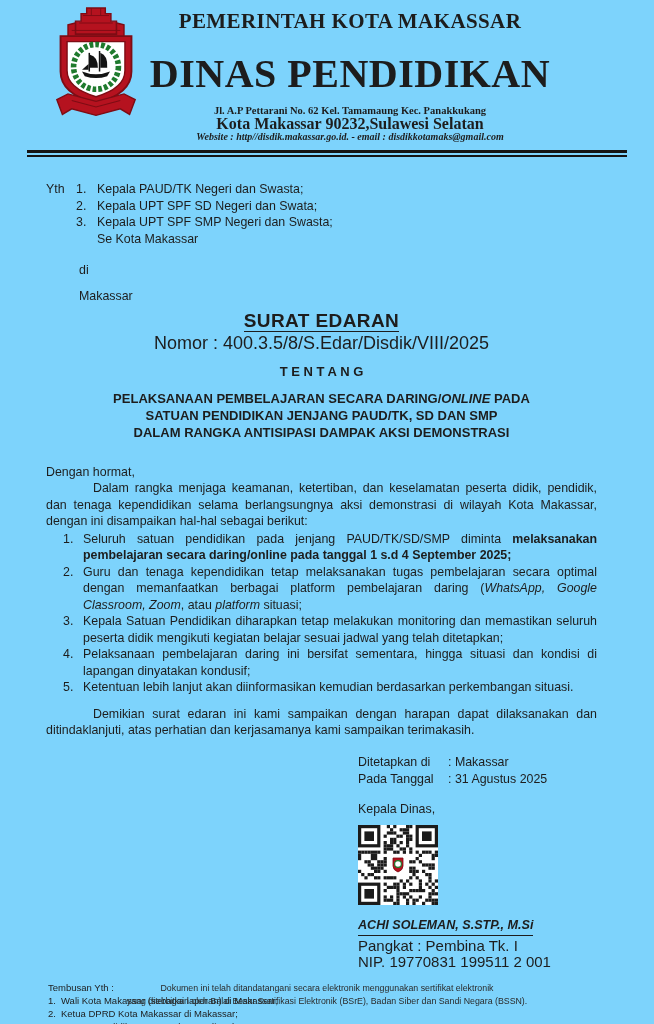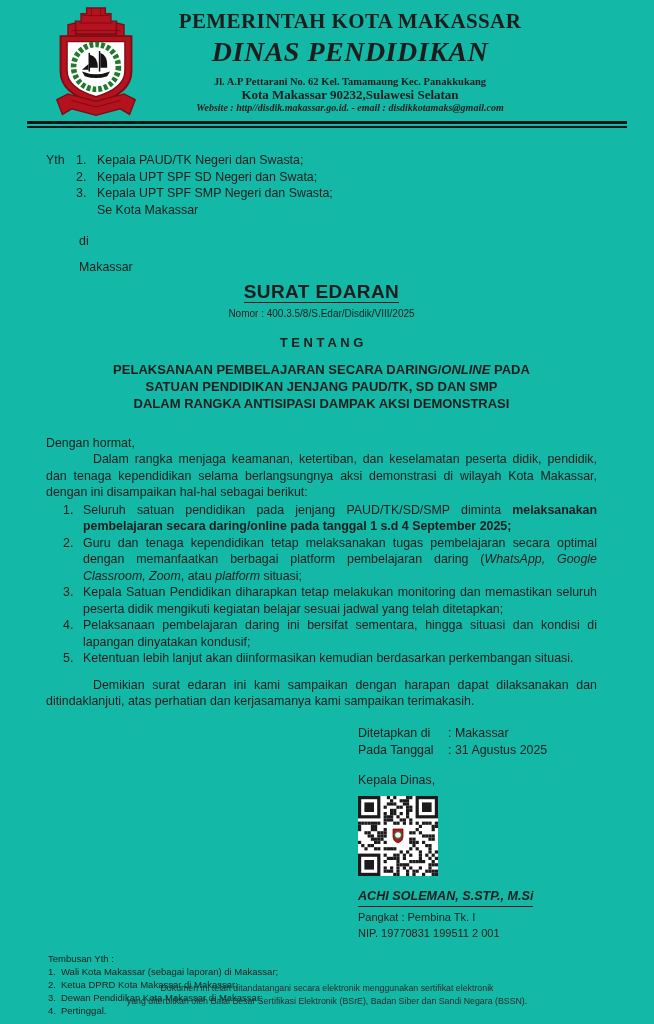--- a/index.html
+++ b/index.html
@@ -1,75 +1,75 @@
 <!DOCTYPE html>
 <html><head>
 <meta charset="utf-8">
 <style>
   * { box-sizing: border-box; margin: 0; padding: 0; }
   html,body { background:#ffffff; }
   .page {
     position: relative;
     width: 654px; height: 1024px;
     margin: 0 auto;
-    background: #14b8a6;
+    background: #7dd3fc;
     color: #1d1d1d;
     font-family: "Liberation Sans", sans-serif;
     overflow: hidden;
   }
   
   .letterhead { position: relative; padding-top: 9px; }
   .logo { position: absolute; left: 40px; top: 6px; width: 112px; height: 118px; }
   .head-text {
     margin-left: 140px; width: 420px; text-align: center;
     font-family: "Liberation Serif", serif; font-weight: bold;
   }
   .gov-name   { font-size: 21px; letter-spacing: .4px; }
-  .agency-name{ font-size: 28px; margin-top: 2px; letter-spacing: .5px; font-style: italic; }
+  .agency-name{ font-size: 40px; margin-top: 16px; letter-spacing: .5px; }
   .addr       { font-size: 10.5px; margin-top: 7px; line-height: 13px; }
-  .addr2      { font-size: 13px; line-height: 13px; }
+  .addr2      { font-size: 16px; line-height: 13px; }
   .website    { font-size: 10px; font-style: italic; line-height: 13px; }
   .rule {
     margin: 7px 27px 0 27px; height: 7px;
     border-top: 3px solid #151515; border-bottom: 2px solid #151515;
   }
   
   .content { padding: 24px 57px 0 46px; font-size: 12.4px; line-height: 16.5px; }
   
   .yth-row { display: flex; }
   .yth-label { width: 30px; flex: 0 0 auto; }
   .olist { counter-reset: n; }
   .oitem { display: flex; counter-increment: n; }
   .oitem::before { content: counter(n) "."; width: 21px; flex: 0 0 auto; }
   .scope-line { margin-left: 51px; }
   .di-line   { margin-left: 33px; margin-top: 15px; }
   .city-line { margin-left: 33px; margin-top: 9px; }
   
   .title-block { text-align: center; margin-top: 9px; }
   .doc-type { display:inline-block; font-size: 19px; font-weight: bold; letter-spacing:.4px;
               border-bottom: 1.5px solid #1d1d1d; padding-bottom: 1px; }
-  .doc-number { font-size: 10px; margin-top: 3px; }
+  .doc-number { font-size: 18px; margin-top: 3px; }
   .tentang { font-size: 13px; font-weight: bold; margin-top: 13px; }
   .subject { font-size: 13px; font-weight: bold; line-height: 17px; margin-top: 9px; }
   
   .greeting { margin-top: 23px; }
   .intro { text-align: justify; text-indent: 47px; }
   .items { margin-left: 17px; margin-top: 1px; }
   .items .oitem::before { width: 20px; }
   .items .otxt { flex: 1 1 auto; text-align: justify; }
   .closing { margin-top: 10px; text-align: justify; text-indent: 47px; }
   
   .signoff { margin: 15px 0 0 358px; font-size: 12.4px; line-height: 17px; }
   .srow { display: flex; }
   .slabel { width: 90px; flex: 0 0 auto; }
   .position-line { margin-top: 13px; }
   .qr { display: block; margin-top: 7px; }
   .signer-name { display:inline-block; font-weight: bold; margin-top: 12px;
                  border-bottom: 1.4px solid #1d1d1d; padding-bottom: 1px; font-size: 12.6px; font-style: italic; }
-  .signer-rank, .signer-nip { line-height: 16px; font-size: 11px; }
+  .signer-rank, .signer-nip { line-height: 16px; font-size: 15px; }
   .signer-rank { margin-top: 2px; }
   
   .tembusan { margin: 11px 0 0 48px; font-size: 9.5px; line-height: 13px; }
   .tembusan .oitem::before { width: 13px; }
   
   .disclaimer {
     position: absolute; left: 0; right: 0; top: 982px;
     text-align: center; font-size: 8.8px; line-height: 12.5px; color: #2a2a2a;
   }
   .bold { font-weight: bold; } .ital { font-style: italic; }

